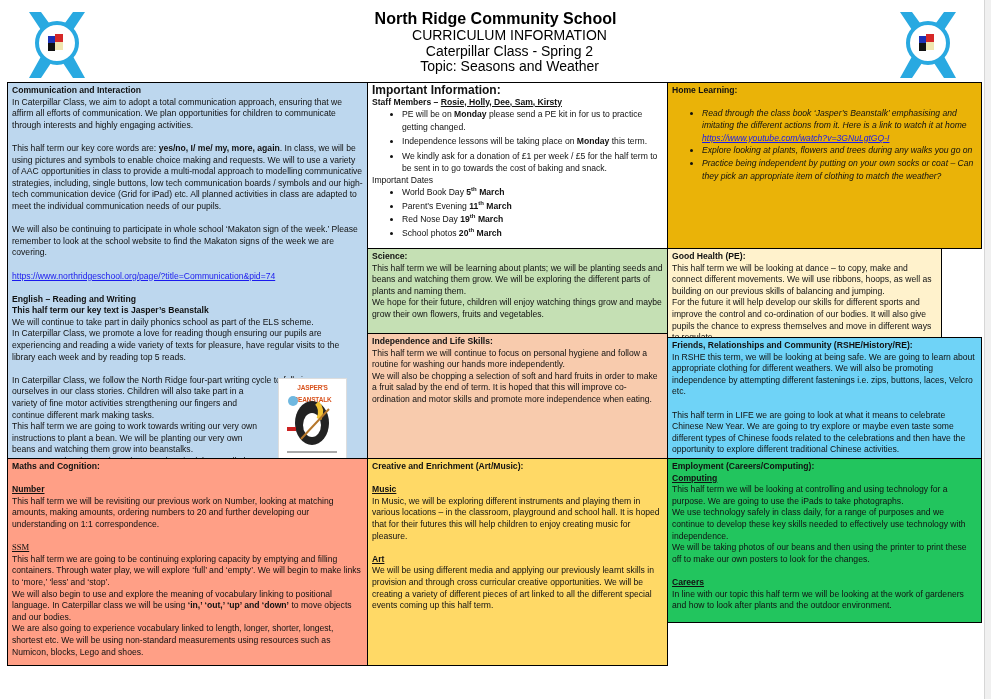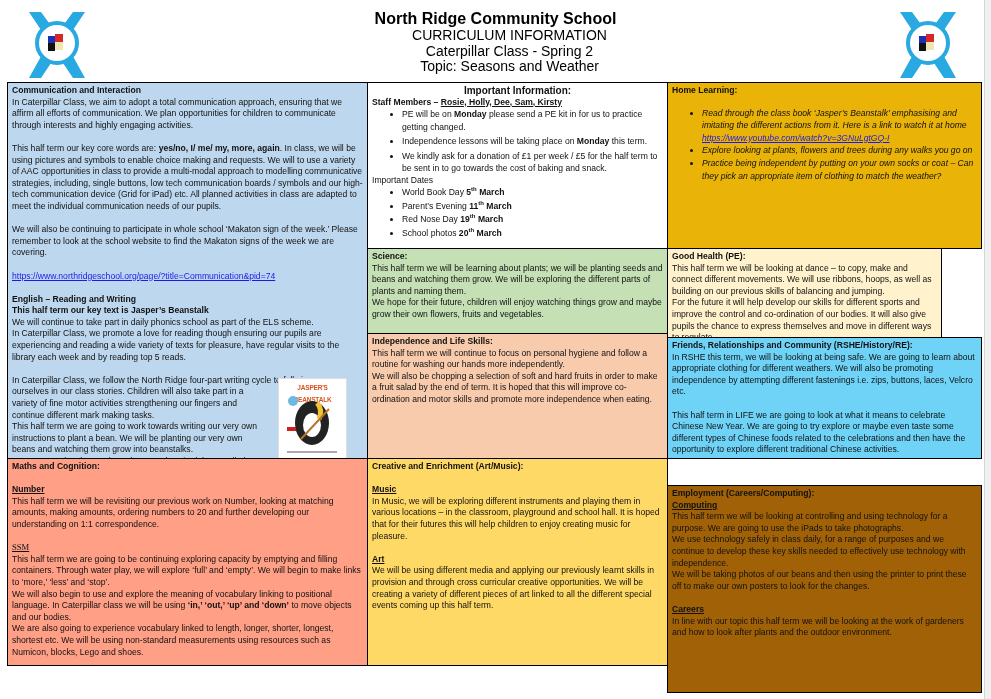--- a/index.html
+++ b/index.html
@@ -27,21 +27,21 @@
 
   .c-comm { left:7px; top:82px; width:361px; height:377px; background:#bdd7ee; }
   .c-info { left:367px; top:82px; width:301px; height:167px; background:#ffffff; }
   .c-home { left:667px; top:82px; width:315px; height:167px; background:#eab308; }
   .c-sci { left:367px; top:248px; width:301px; height:86px; background:#c5e0b4; }
   .c-ind { left:367px; top:333px; width:301px; height:126px; background:#f8cbad; }
   .c-pe { left:667px; top:248px; width:275px; height:90px; background:#fff2cc; }
   .c-frc { left:667px; top:337px; width:315px; height:122px; background:#6fd3f7; }
   .c-math { left:7px; top:458px; width:361px; height:208px; background:#ff9f86; }
   .c-art { left:367px; top:458px; width:301px; height:208px; background:#ffd966; }
-  .c-emp { left:667px; top:458px; width:315px; height:208px; background:#a16207;margin-top:27px; }
+  .c-emp { left:667px; top:458px; width:315px; height:165px; background:#22c55e; }
 
   .home-list { padding-left:30px; margin-top:10px; line-height:12.6px;font-style:italic; }
   .info-list li { line-height:12.5px; }
   .book { position:absolute; left:270px; top:295px; width:67px; height:80px; background:#fff; border:1px solid #ddd; }
   .book-title { position:absolute; top:3px; left:0; width:100%; text-align:center; font-size:6.5px; font-weight:bold; color:#d9531e; letter-spacing:-0.2px; }
   .comm-text-narrow { width:255px; }
 </style>
 </head>
 <body>
 
@@ -101,21 +101,21 @@
       <ellipse cx="33" cy="46" rx="9" ry="12" fill="#fff"></ellipse>
       <path d="M38 24 Q44 30 40 40" stroke="#f1c232" stroke-width="5" fill="none"></path>
       <rect x="8" y="48" width="9" height="4" fill="#cc2222"></rect>
       <line x1="22" y1="60" x2="50" y2="30" stroke="#b5762a" stroke-width="2"></line>
       <rect x="8" y="72" width="50" height="2" fill="#aaa"></rect>
     </svg>
   </div>
 </div>
 
 <div class="cell c-info">
-  <div class="h" style="font-size:10px;text-align:center;">Important Information:</div>
+  <div class="h" style="font-size:12px;">Important Information:</div>
   <div class="h"><span>Staff Members – </span><span style="text-decoration:underline;">Rosie, Holly, Dee, Sam, Kirsty</span></div>
   <ul class="info-list">
     <li style="margin-bottom:2px;"><span>PE will be on </span><b>Monday</b><span> please send a PE kit in for us to practice getting changed.</span></li>
     <li style="margin-bottom:2px;"><span>Independence lessons will be taking place on </span><b>Monday</b><span> this term.</span></li>
     <li><span>We kindly ask for a donation of £1 per week / £5 for the half term to be sent in to go towards the cost of baking and snack.</span></li>
   </ul>
   <div>Important Dates</div>
   <ul class="info-list">
     <li style="margin-bottom:1px;"><span>World Book Day </span><b><span>5</span><sup>th</sup><span> March</span></b></li>
     <li style="margin-bottom:1px;"><span>Parent’s Evening </span><b><span>11</span><sup>th</sup><span> March</span></b></li>

